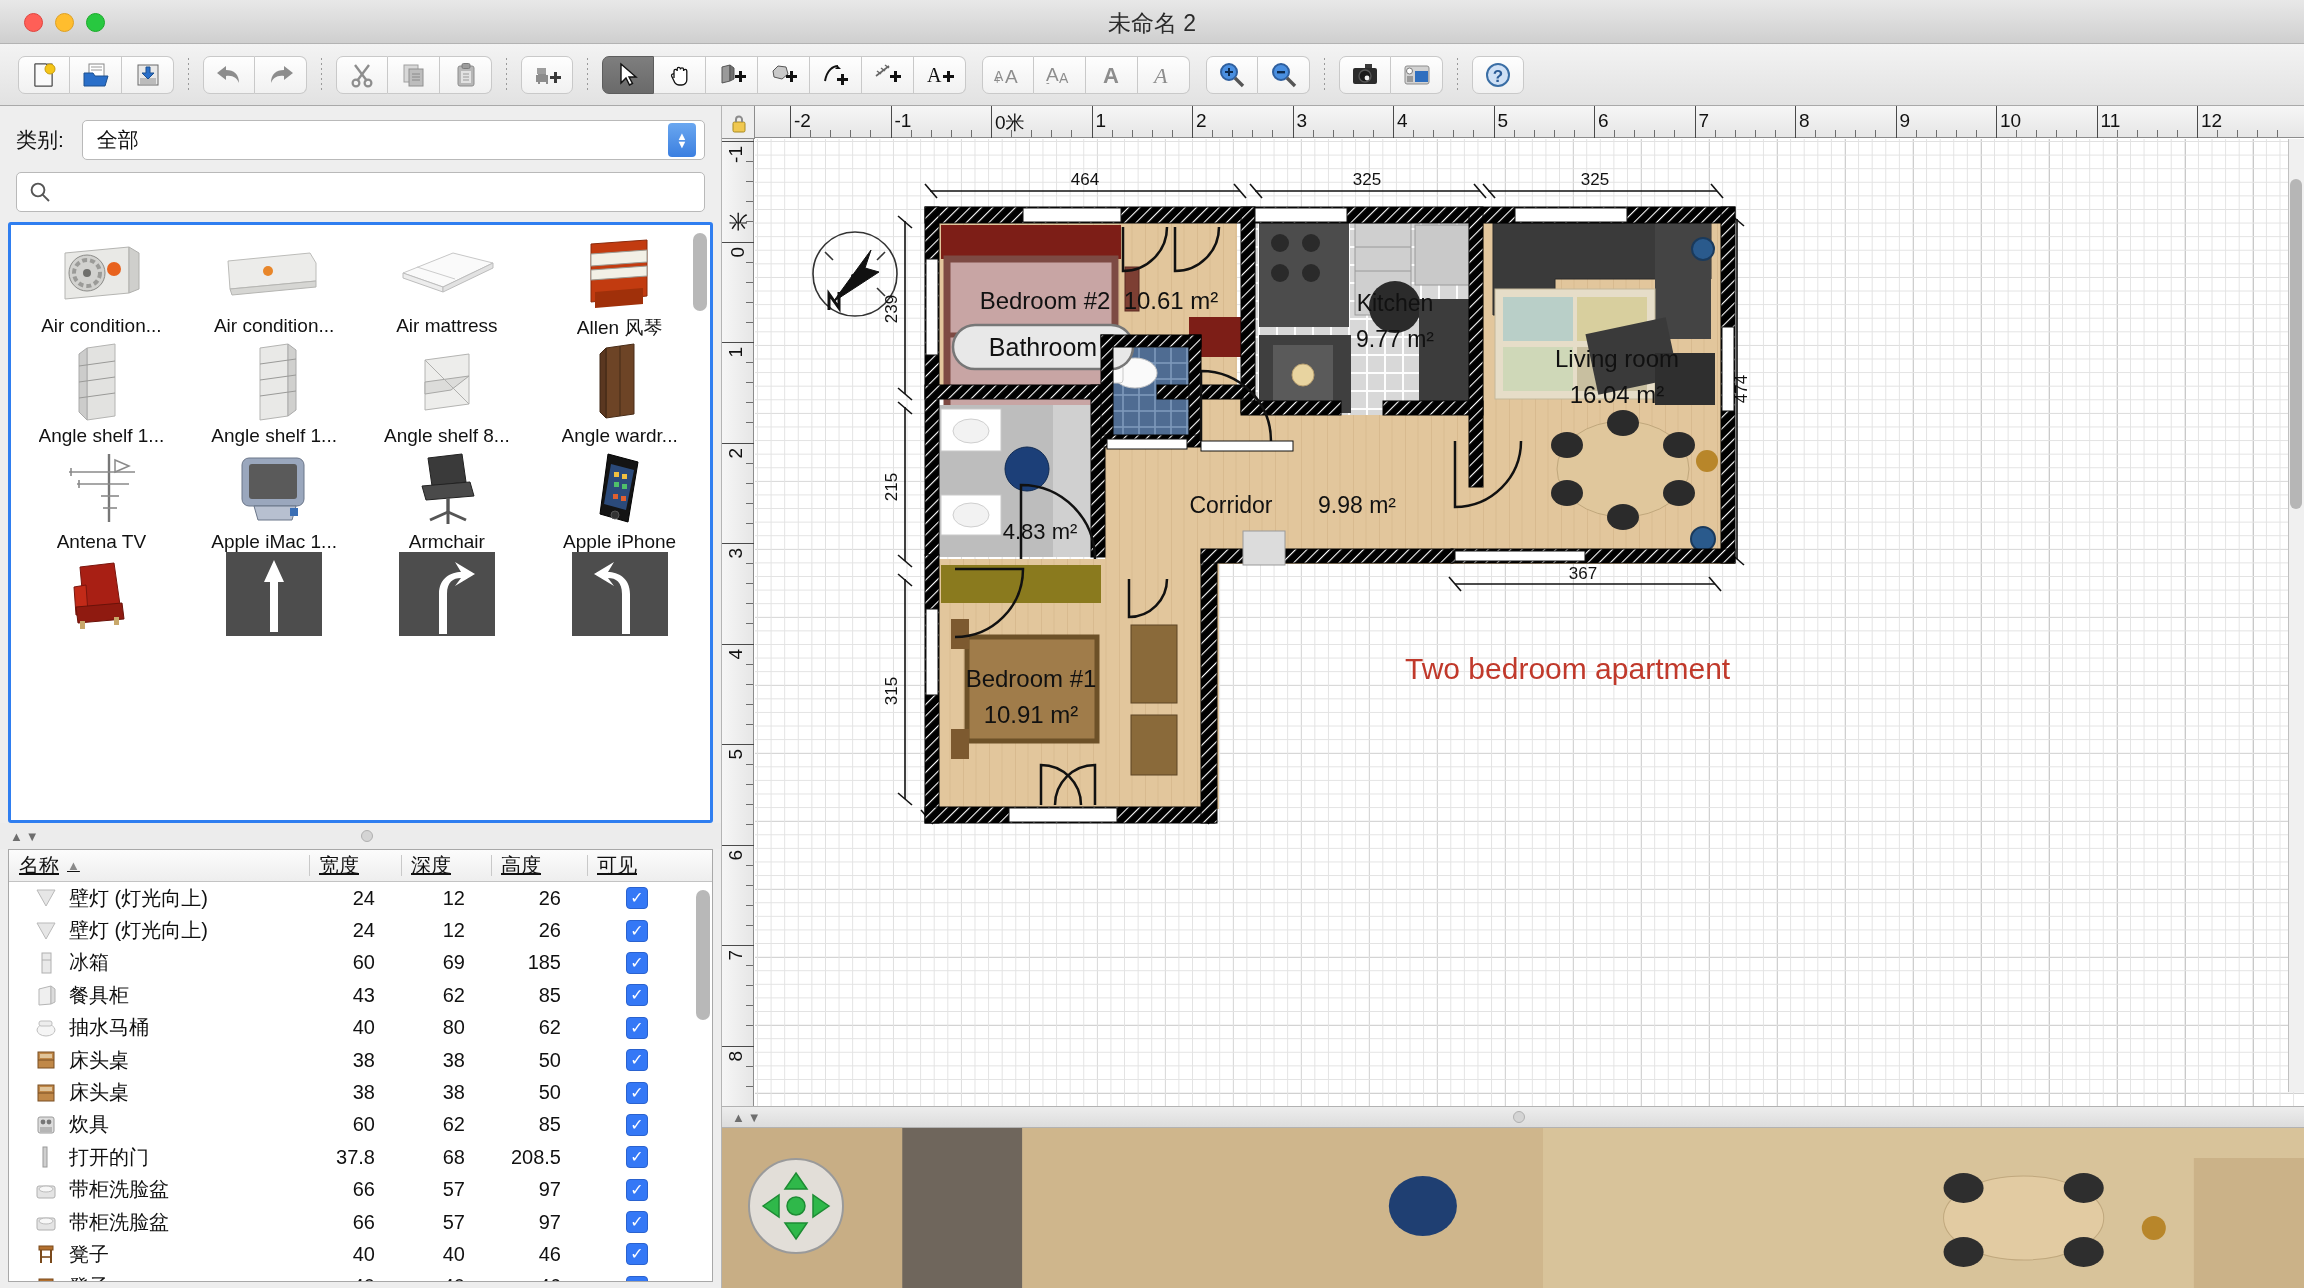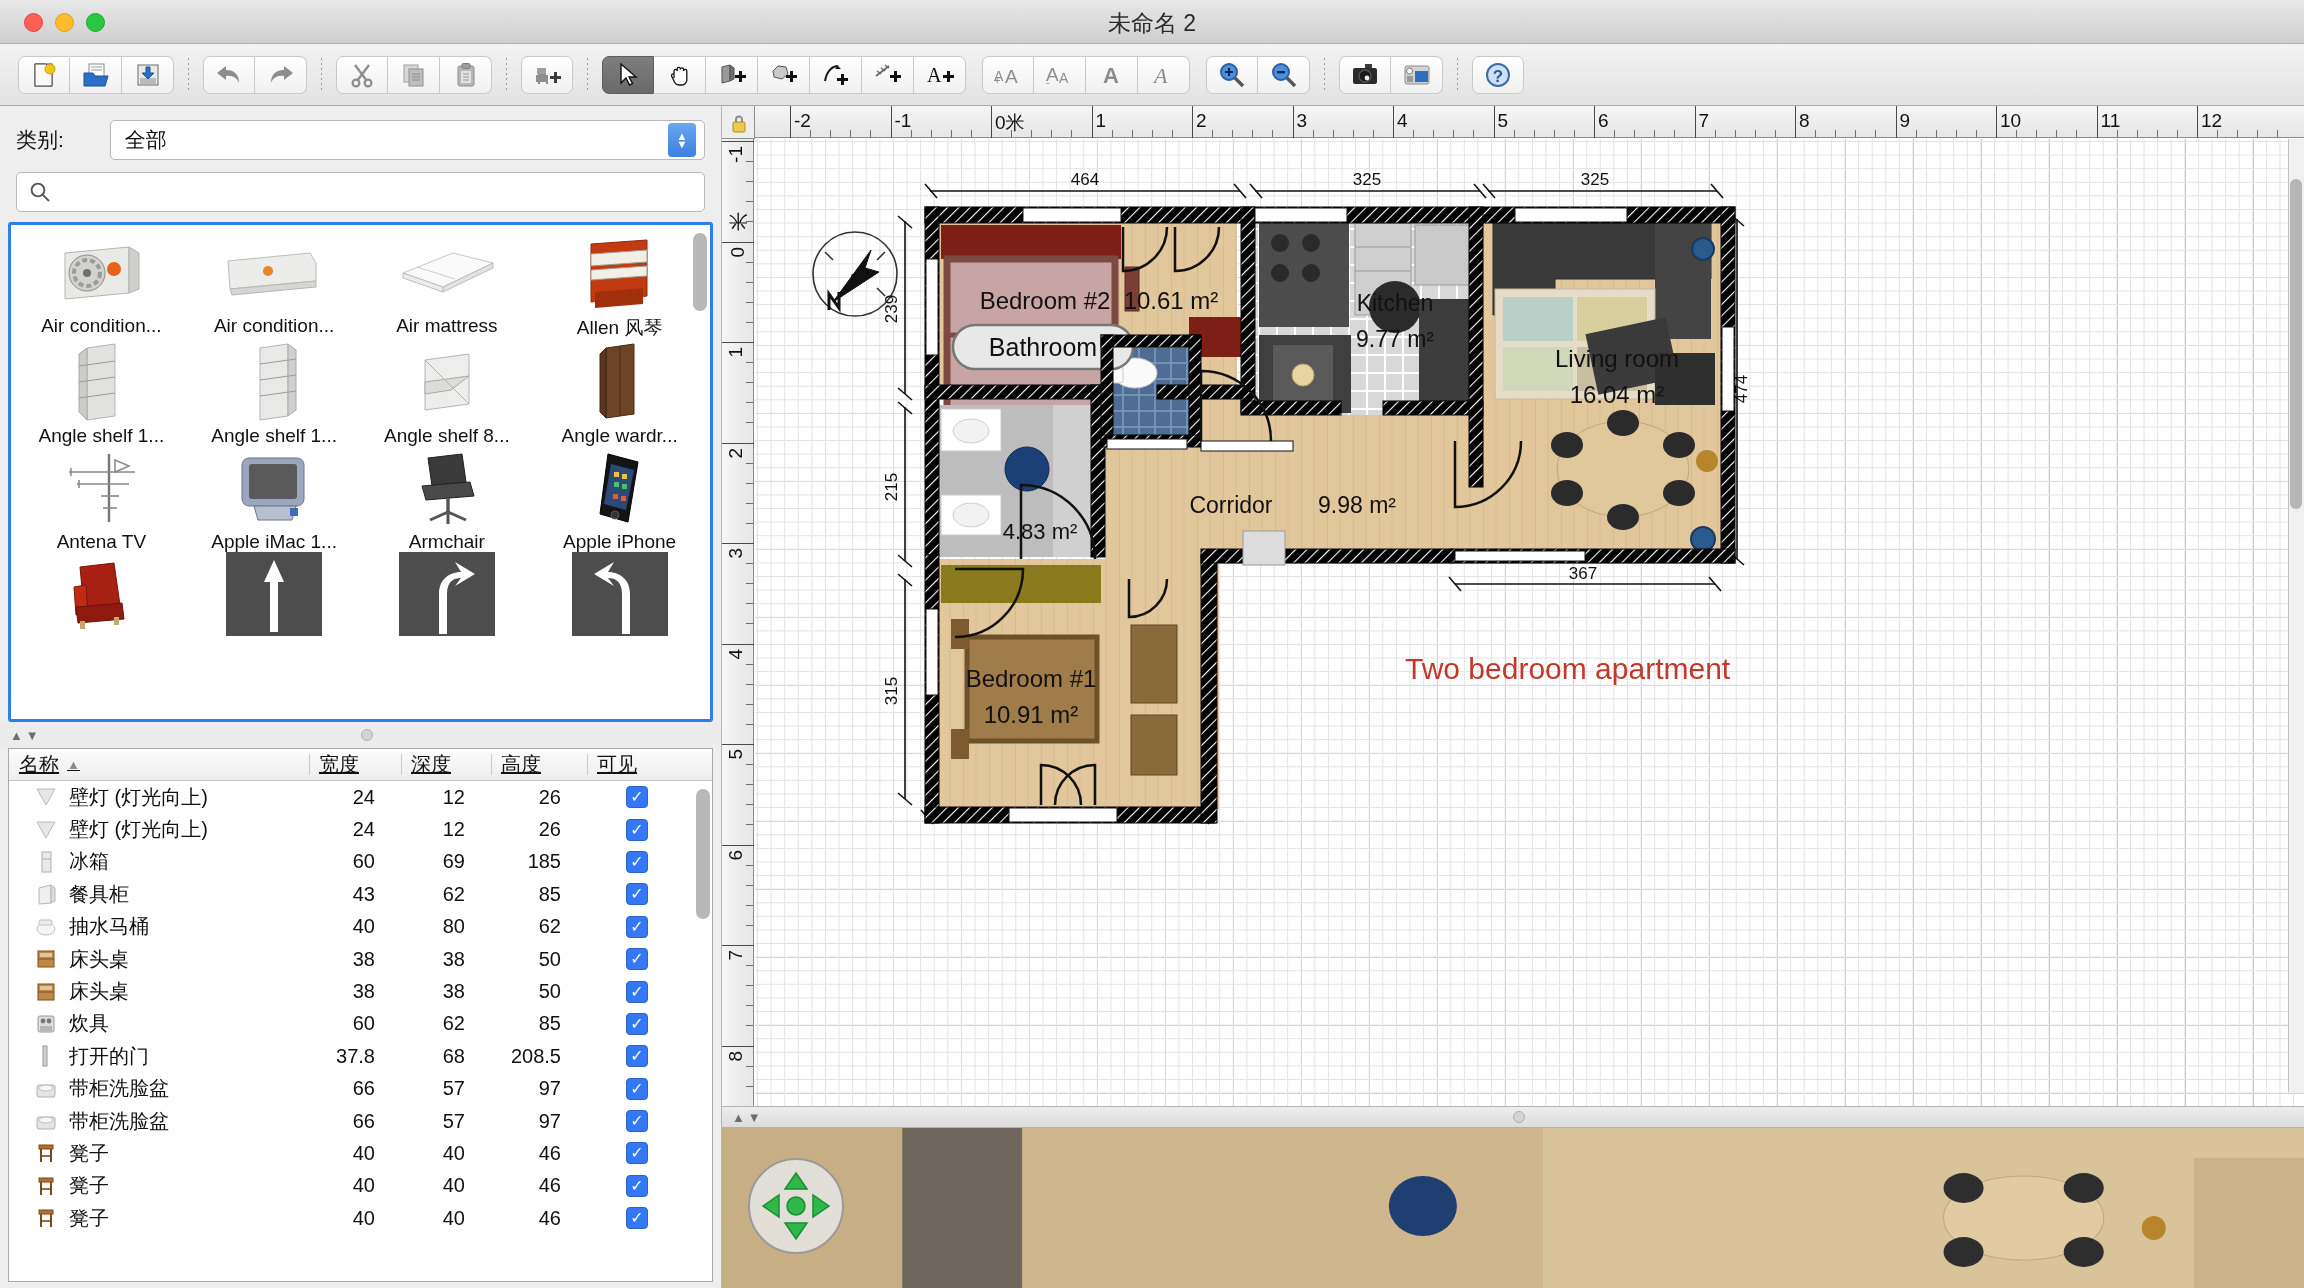--- a/index.html
+++ b/index.html
@@ -56,21 +56,21 @@
          background: repeating-linear-gradient(#9a9a9a 0 2px, transparent 2px 5px); }
   .gapm { width:16px; }
   .ticon { display:block; }
 
   
   .main { position:absolute; left:0; top:106px; right:0; bottom:0; display:flex; }
 
   
   .left { width:722px; background:#eeeeee; position:relative; display:flex; flex-direction:column;
           border-right:1px solid #b5b5b5;}
-  .catrow { display:flex; align-items:center; padding:14px 16px 8px 16px;gap:28px; }
+  .catrow { display:flex; align-items:center; padding:14px 16px 8px 16px; }
   .catlabel { font-size:21px; color:#111; margin-right:18px; white-space:nowrap;}
   .combo {
     flex:1; height:40px; background:#fff; border:1px solid #b9b9b9; border-radius:5px;
     display:flex; align-items:center; padding:0 8px 0 14px; font-size:21px; color:#111;
     position:relative; cursor:pointer;
   }
   .combo .stepper {
     margin-left:auto; width:28px; height:34px; border-radius:4px;
     background: linear-gradient(#6aa7f0,#3b7fe0);
     display:flex; flex-direction:column; align-items:center; justify-content:center; gap:2px;
@@ -79,21 +79,21 @@
   .searchwrap { padding:4px 16px 10px 16px; }
   .searchbox {
     height:40px; background:#fff; border:1px solid #b9b9b9; border-radius:5px;
     display:flex; align-items:center; padding:0 12px;
   }
   .searchbox input { border:0; outline:0; flex:1; font-size:19px; margin-left:10px;
                      font-family:inherit; background:transparent;}
 
   
   .catalog {
-    margin:0 8px; height:500px; background:#fff;
+    margin:0 8px; height:601px; background:#fff;
     border:3px solid #2f7ef0; border-radius:3px;
     position:relative; overflow:hidden;
   }
   .cgrid { display:grid; grid-template-columns:repeat(4,1fr); padding:6px 4px 0 4px;}
   .citem { display:flex; flex-direction:column; align-items:center; cursor:pointer; }
   .cthumb { width:100%; height:82px; display:flex; align-items:center; justify-content:center;}
   .clabel { font-size:19px; color:#111; white-space:nowrap; overflow:hidden;
             text-overflow:ellipsis; max-width:168px; margin-top:2px;}
   .vthumb { position:absolute; right:3px; top:8px; width:14px; height:78px;
             background:#b8b8b8; border-radius:7px;}

